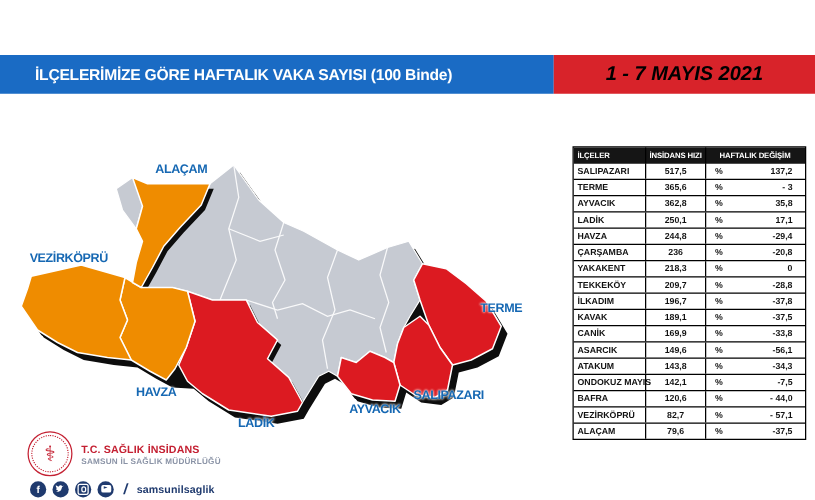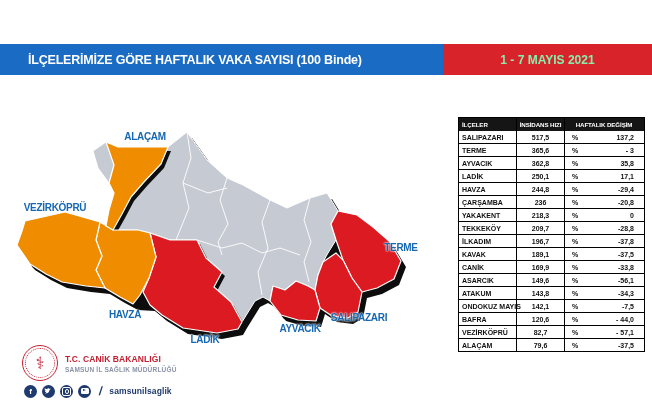--- a/index.html
+++ b/index.html
@@ -3,21 +3,21 @@
 <meta charset="utf-8">
 <style>
   html,body{margin:0;padding:0;background:#e8e8e8;}
   #stage{position:relative;width:652px;height:400px;background:#ffffff;overflow:hidden;
          font-family:"Liberation Sans", sans-serif; margin:0 auto;}
   
   .topbar{position:absolute;left:0;top:44px;width:652px;height:31px;display:flex;}
   .topbar-blue{width:443px;height:100%;background:var(--header-blue);display:flex;align-items:center;}
   .topbar-blue .title{color:#fff;font-weight:bold;font-size:12.5px;padding-left:28px;letter-spacing:-0.2px;white-space:nowrap;}
   .topbar-red{width:209px;height:100%;background:var(--header-red);display:flex;align-items:center;justify-content:center;}
-  .topbar-red .date{color:#86efac;font-weight:bold;font-size:12px;white-space:nowrap;}
+  .topbar-red .date{color:#000000;font-weight:bold;font-size:16px;white-space:nowrap;font-style:italic;}
   
   #map{position:absolute;left:10px;top:90px;width:440px;height:270px;}
   #map svg{position:absolute;left:0;top:0;overflow:visible;}
   .map-label{position:absolute;transform:translate(-50%,-50%);color:var(--label-blue);
              font-weight:bold;font-size:10px;letter-spacing:-0.3px;white-space:nowrap;
              text-shadow:0 0 2px #fff, 0 0 2px #fff;}
   
   #casetable{position:absolute;left:458px;top:117px;width:185px;border:1.5px solid #000;background:#fff;}
   .trow{display:grid;grid-template-columns:57px 48px 79px;height:12px;align-items:center;}
   .trow + .trow{border-top:1px solid #000;}
@@ -281,21 +281,21 @@
       </div>
     </div>
   </div>
   </div>
 
   <div id="logoarea">
     <div class="logo-ring">
       <span class="caduceus">⚕</span>
     </div>
     <div class="ministry">
-      <div class="line1">T.C. CANİK BAKANLIĞI</div>
+      <div class="line1">T.C. SAĞLIK İNSİDANS</div>
       <div class="line2">SAMSUN İL SAĞLIK MÜDÜRLÜĞÜ</div>
     </div>
   </div>
 
   <div id="social">
     <div class="sicon">f</div>
     <div class="sicon">
       <svg width="9" height="8" viewBox="0 0 12 10">
         <path fill="#fff" d="M1,8 C3,8.6 5.5,8 6.6,6 L7.6,3.2 L9.6,1.6 L7.8,2.2 C6.8,0.6 4.6,1 4.2,2.6 C2.8,2.6 1.8,2 1,1 C0.6,2.6 1.2,4 2.4,4.6 C1.8,4.8 1.4,4.8 1,4.6 C1.2,5.8 2.2,6.6 3.4,6.8 C2.8,7.5 1.9,8 1,8 Z"></path>
       </svg>

